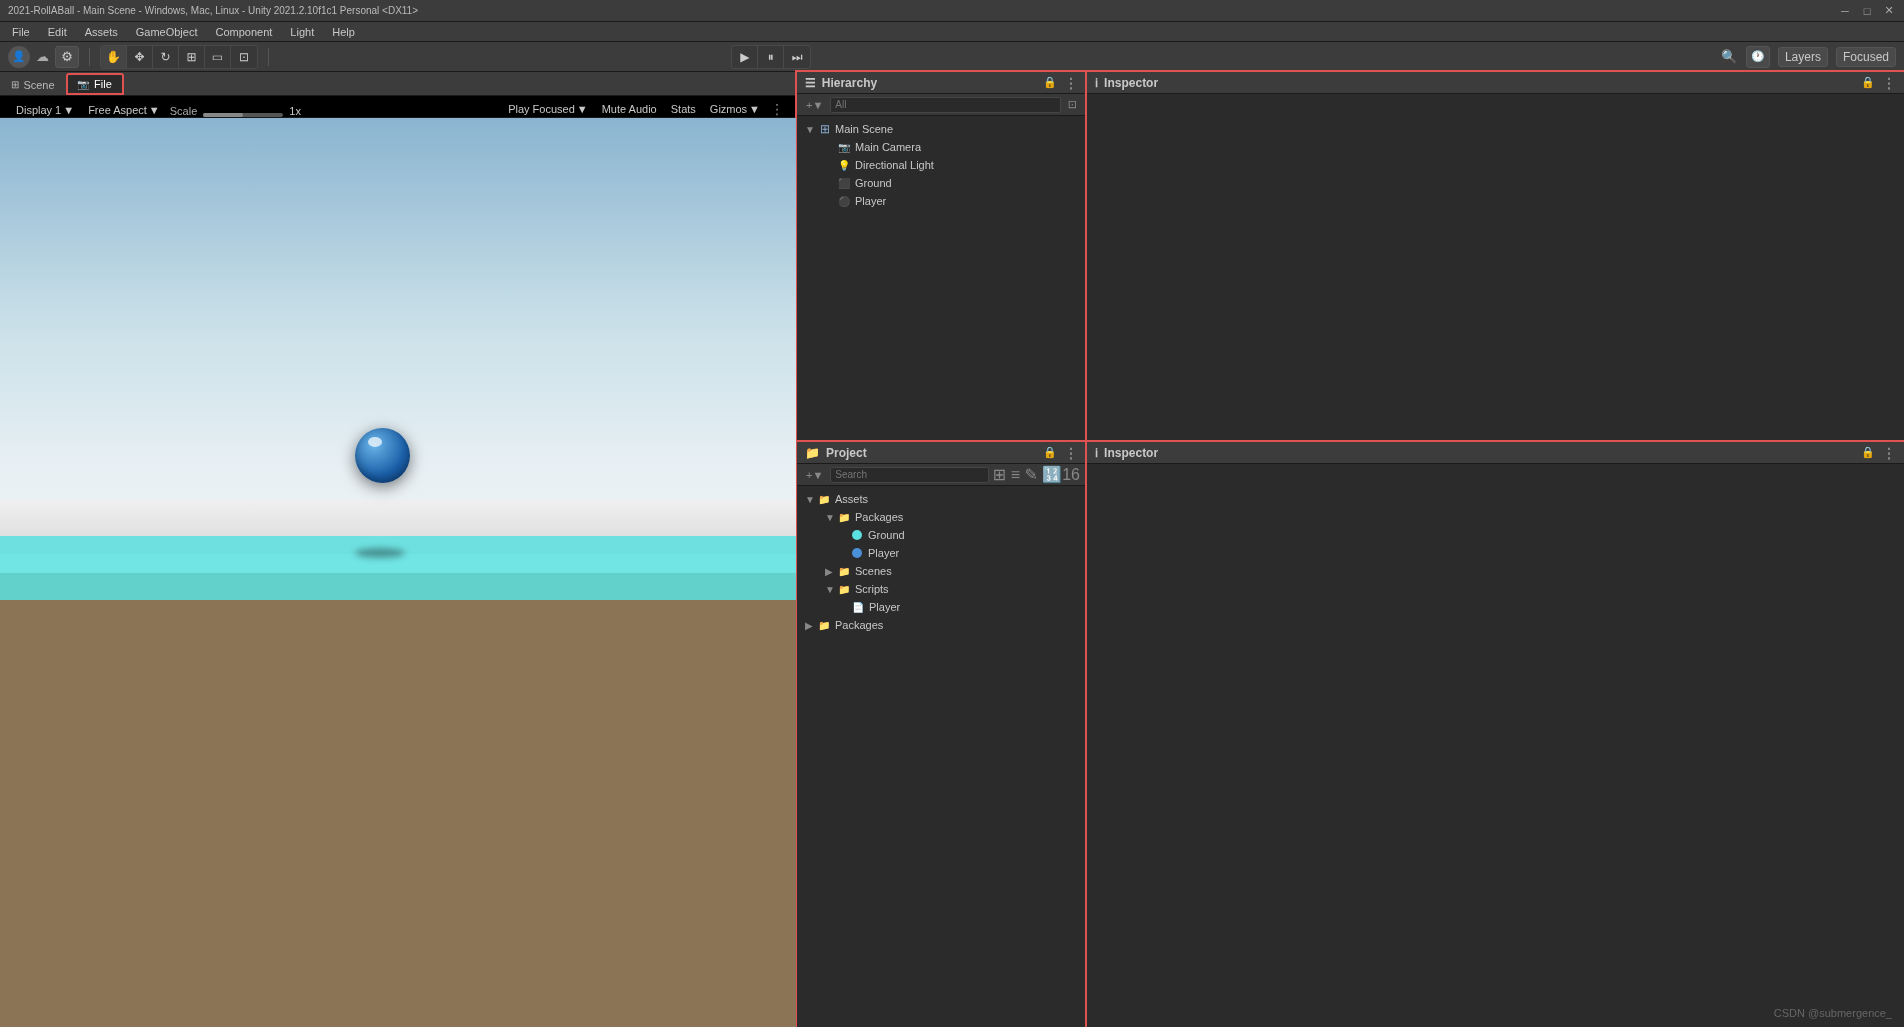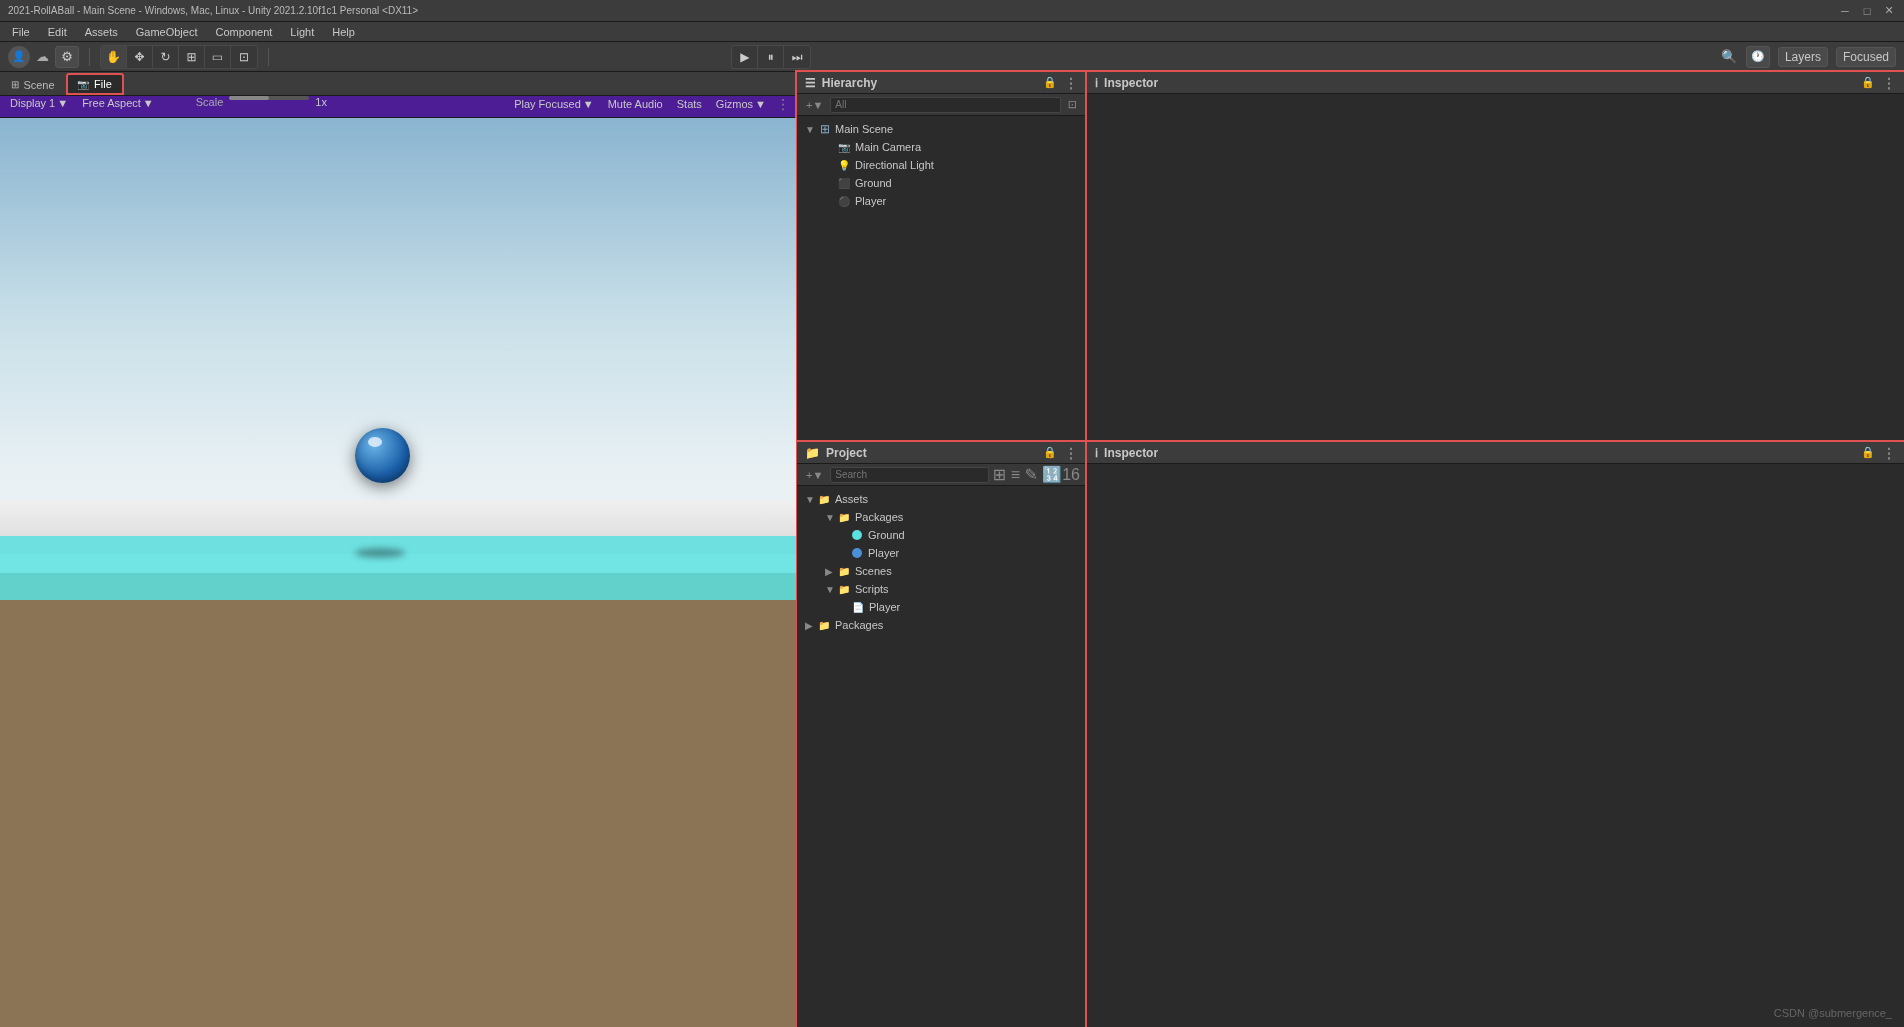--- a/index.html
+++ b/index.html
@@ -157,24 +157,24 @@
       border-color: #555;
       color: #fff;
     }
     .tab-outline {
       border: 2px solid #e05252 !important;
     }
 
     
     .game-toolbar {
       height: 22px;
-      background: #4c1d95;
-      display: flex;
-      align-items: flex-start;
-      padding: 0 6px;
+      background: #000000;
+      display: flex;
+      align-items: flex-end;
+      padding: 0 12px;
       gap: 6px;
       border-bottom: 1px solid #1a1a1a;
       font-size: 11px;
     }
     .dropdown-btn {
       display: flex;
       align-items: center;
       gap: 2px;
       cursor: pointer;
       padding: 1px 4px;
@@ -578,21 +578,21 @@
 
     <div class="game-toolbar">
       <div class="dropdown-btn">
         <span>Display 1</span>
         <span>▼</span>
       </div>
       <div class="dropdown-btn">
         <span>Free Aspect</span>
         <span>▼</span>
       </div>
-      <span style="color:#aaa;margin-left:32px;">Scale</span>
+      <span style="color:#aaa;">Scale</span>
       <div class="scale-bar">
         <div class="scale-fill"></div>
       </div>
       <span>1x</span>
       <div class="game-right">
         <div class="dropdown-btn">
           <span>Play Focused</span>
           <span>▼</span>
         </div>
         <div class="dropdown-btn">

